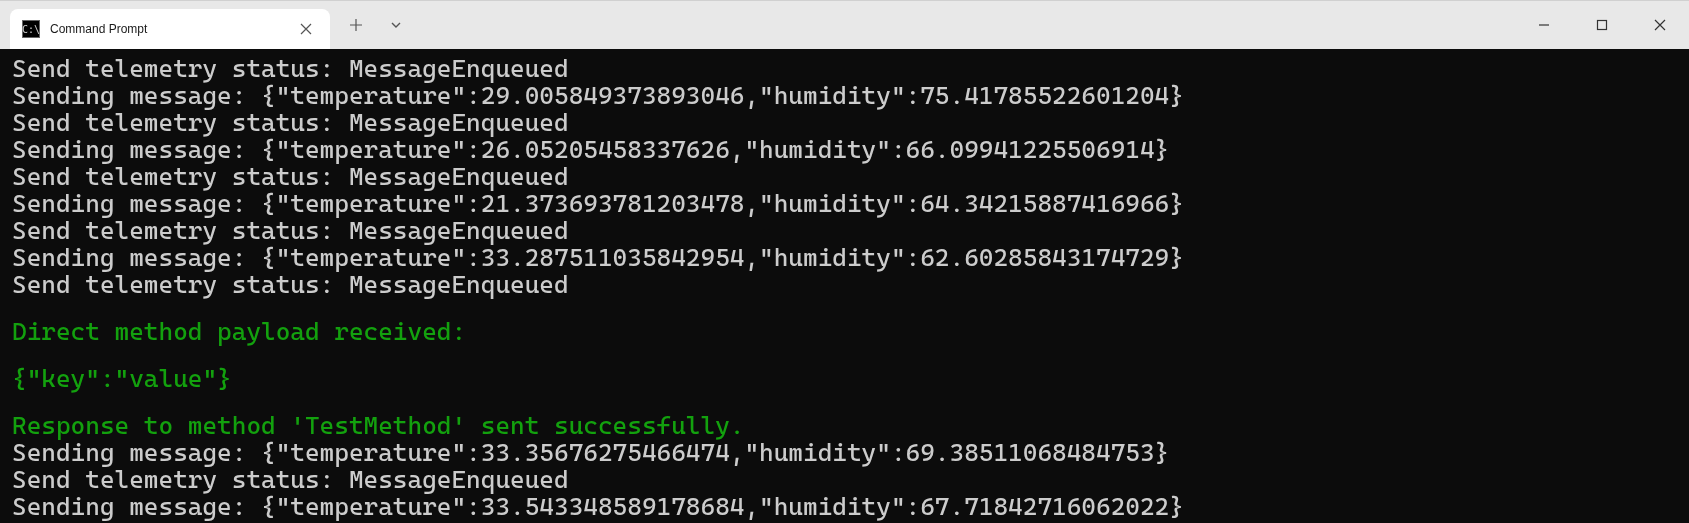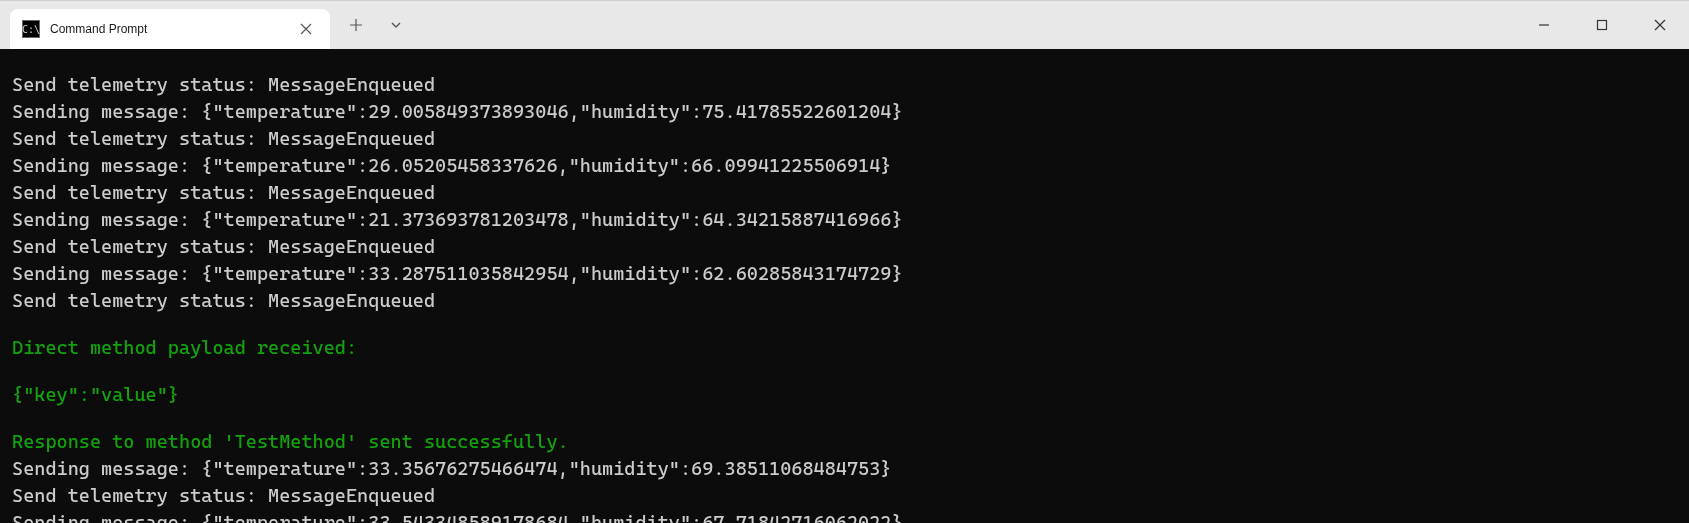--- a/index.html
+++ b/index.html
@@ -98,23 +98,23 @@
     align-items: center;
     justify-content: center;
     cursor: pointer;
     color: #333;
   }
   .terminal {
     flex: 1;
     background: #0c0c0c;
     color: #cccccc;
     font-family: "Cascadia Mono", "Consolas", monospace;
-    font-size: 19px;
+    font-size: 25px;
     line-height: 27px;
-    padding: 22px 12px;
+    padding: 6px 12px;
     overflow: hidden;
     white-space: pre;
     font-weight: 500;
   }
   .terminal .line {
     display: block;
   }
   .terminal .green {
     color: #13a10e;
     margin-top: 20px;

